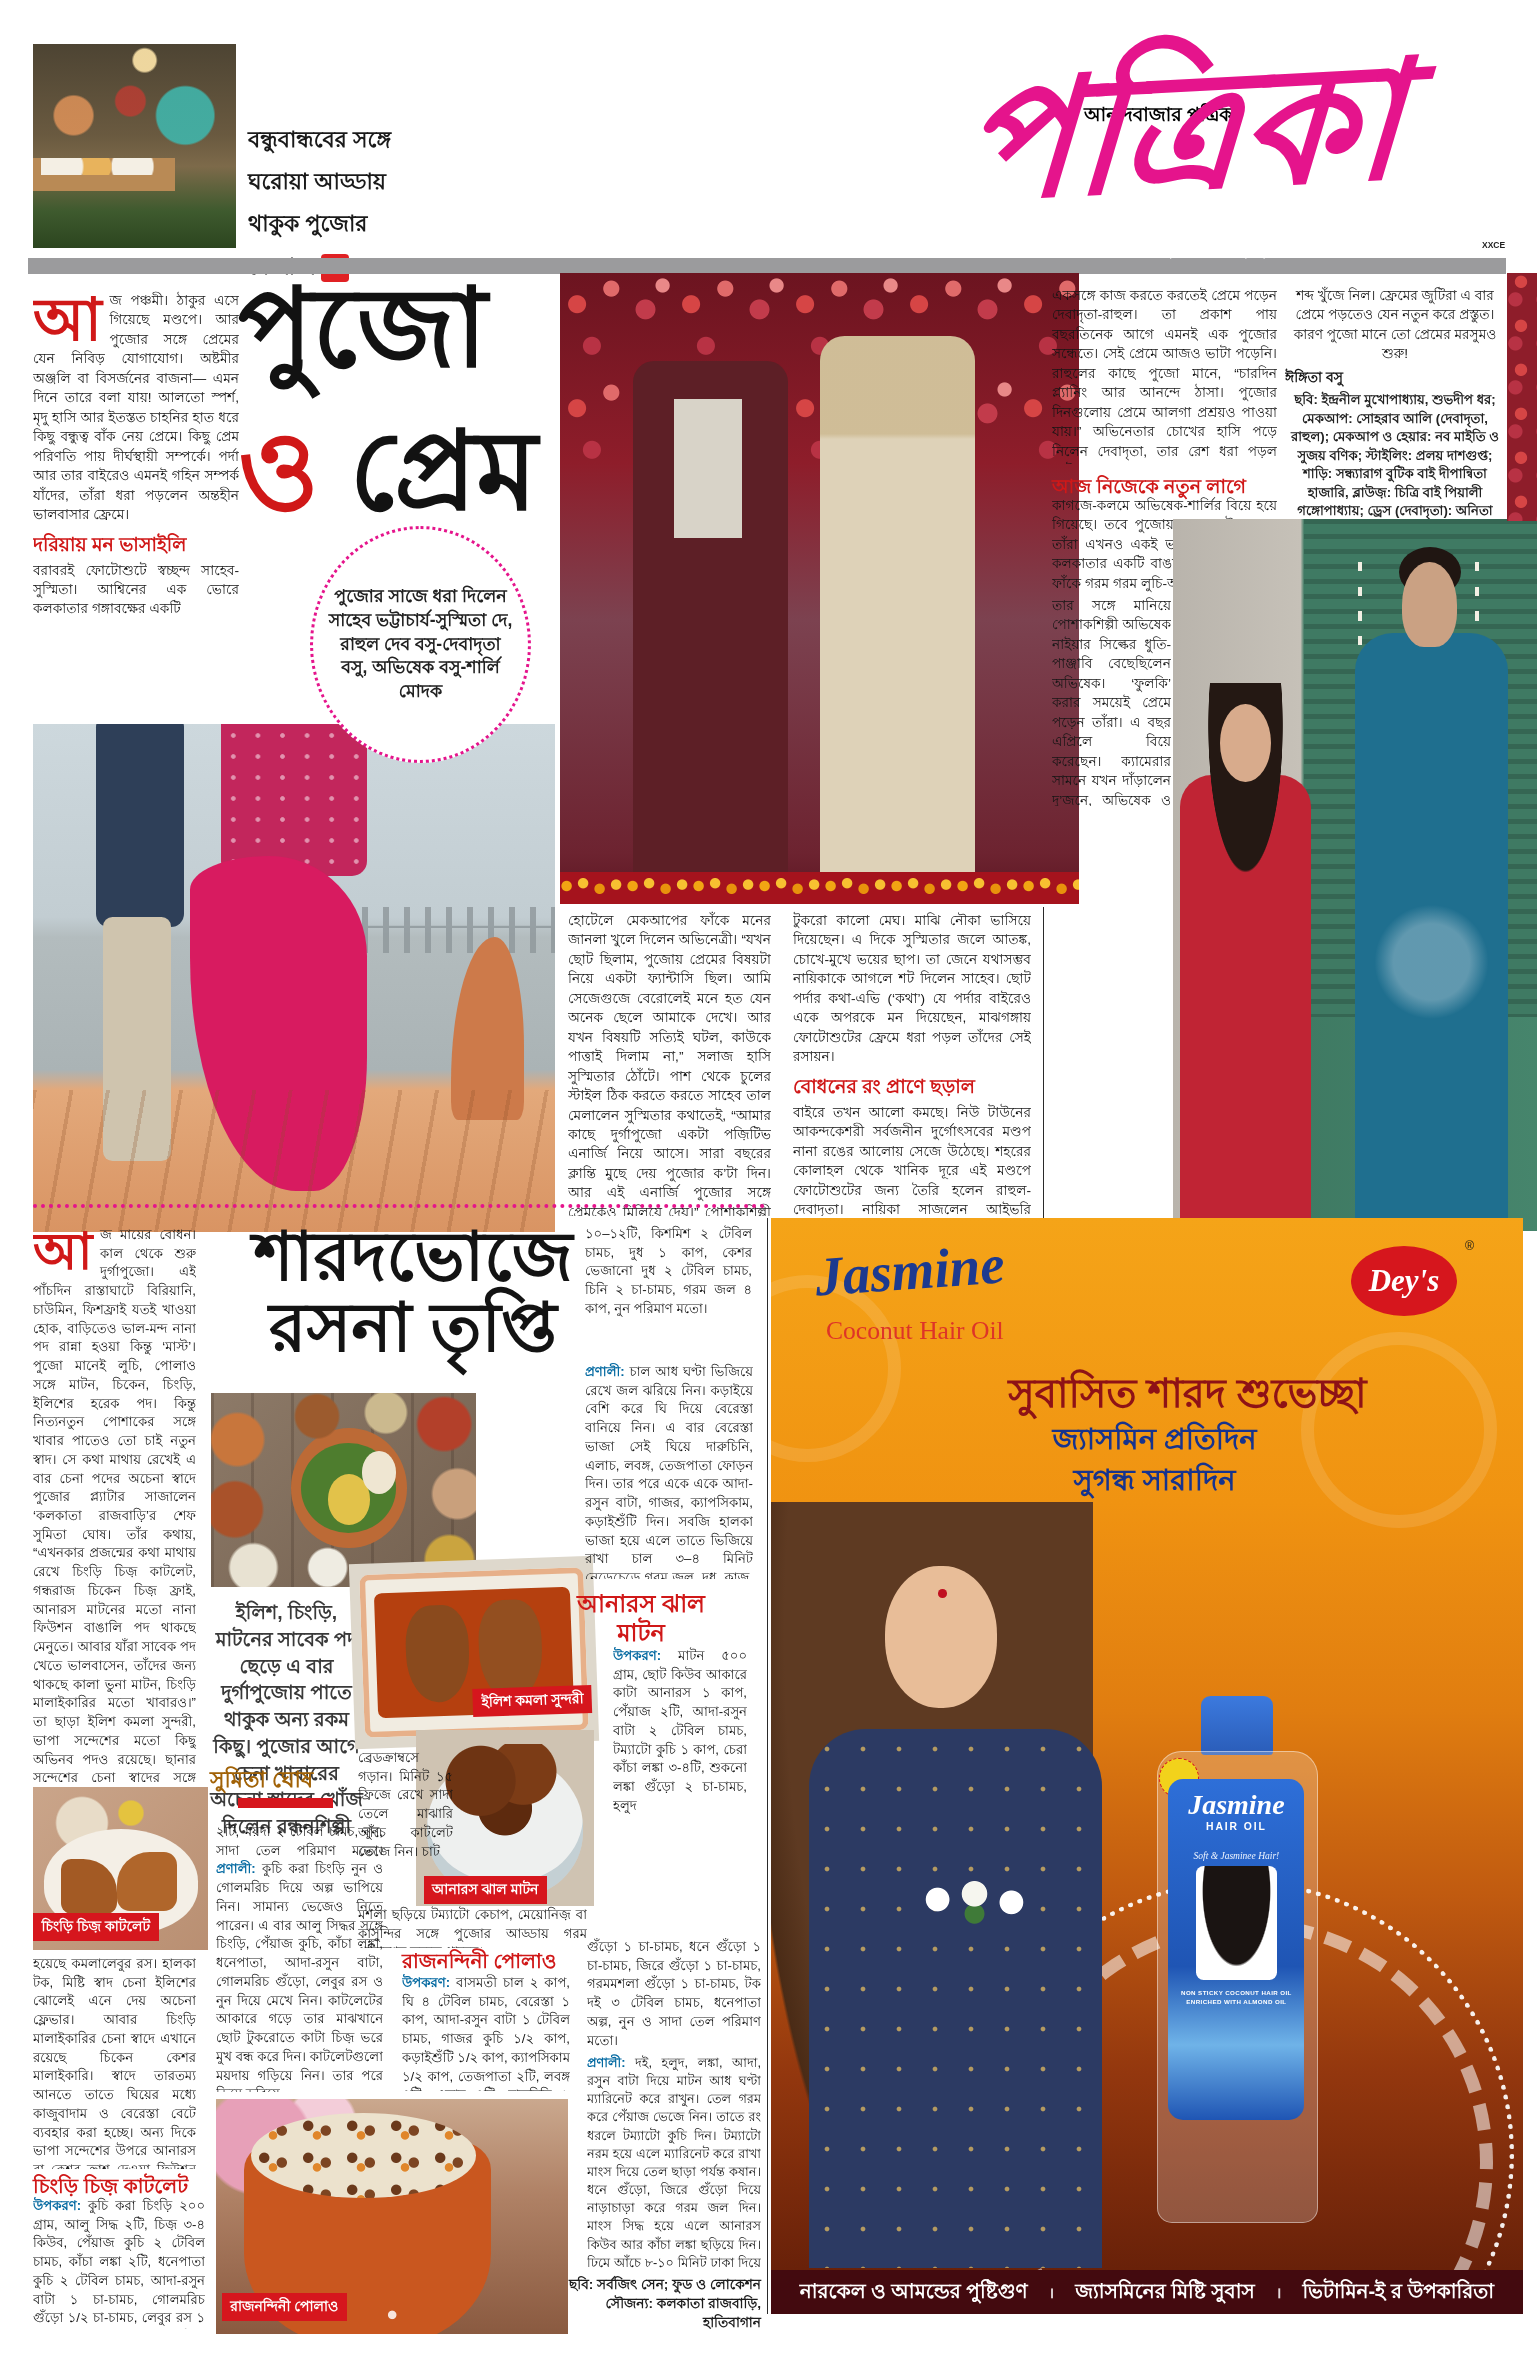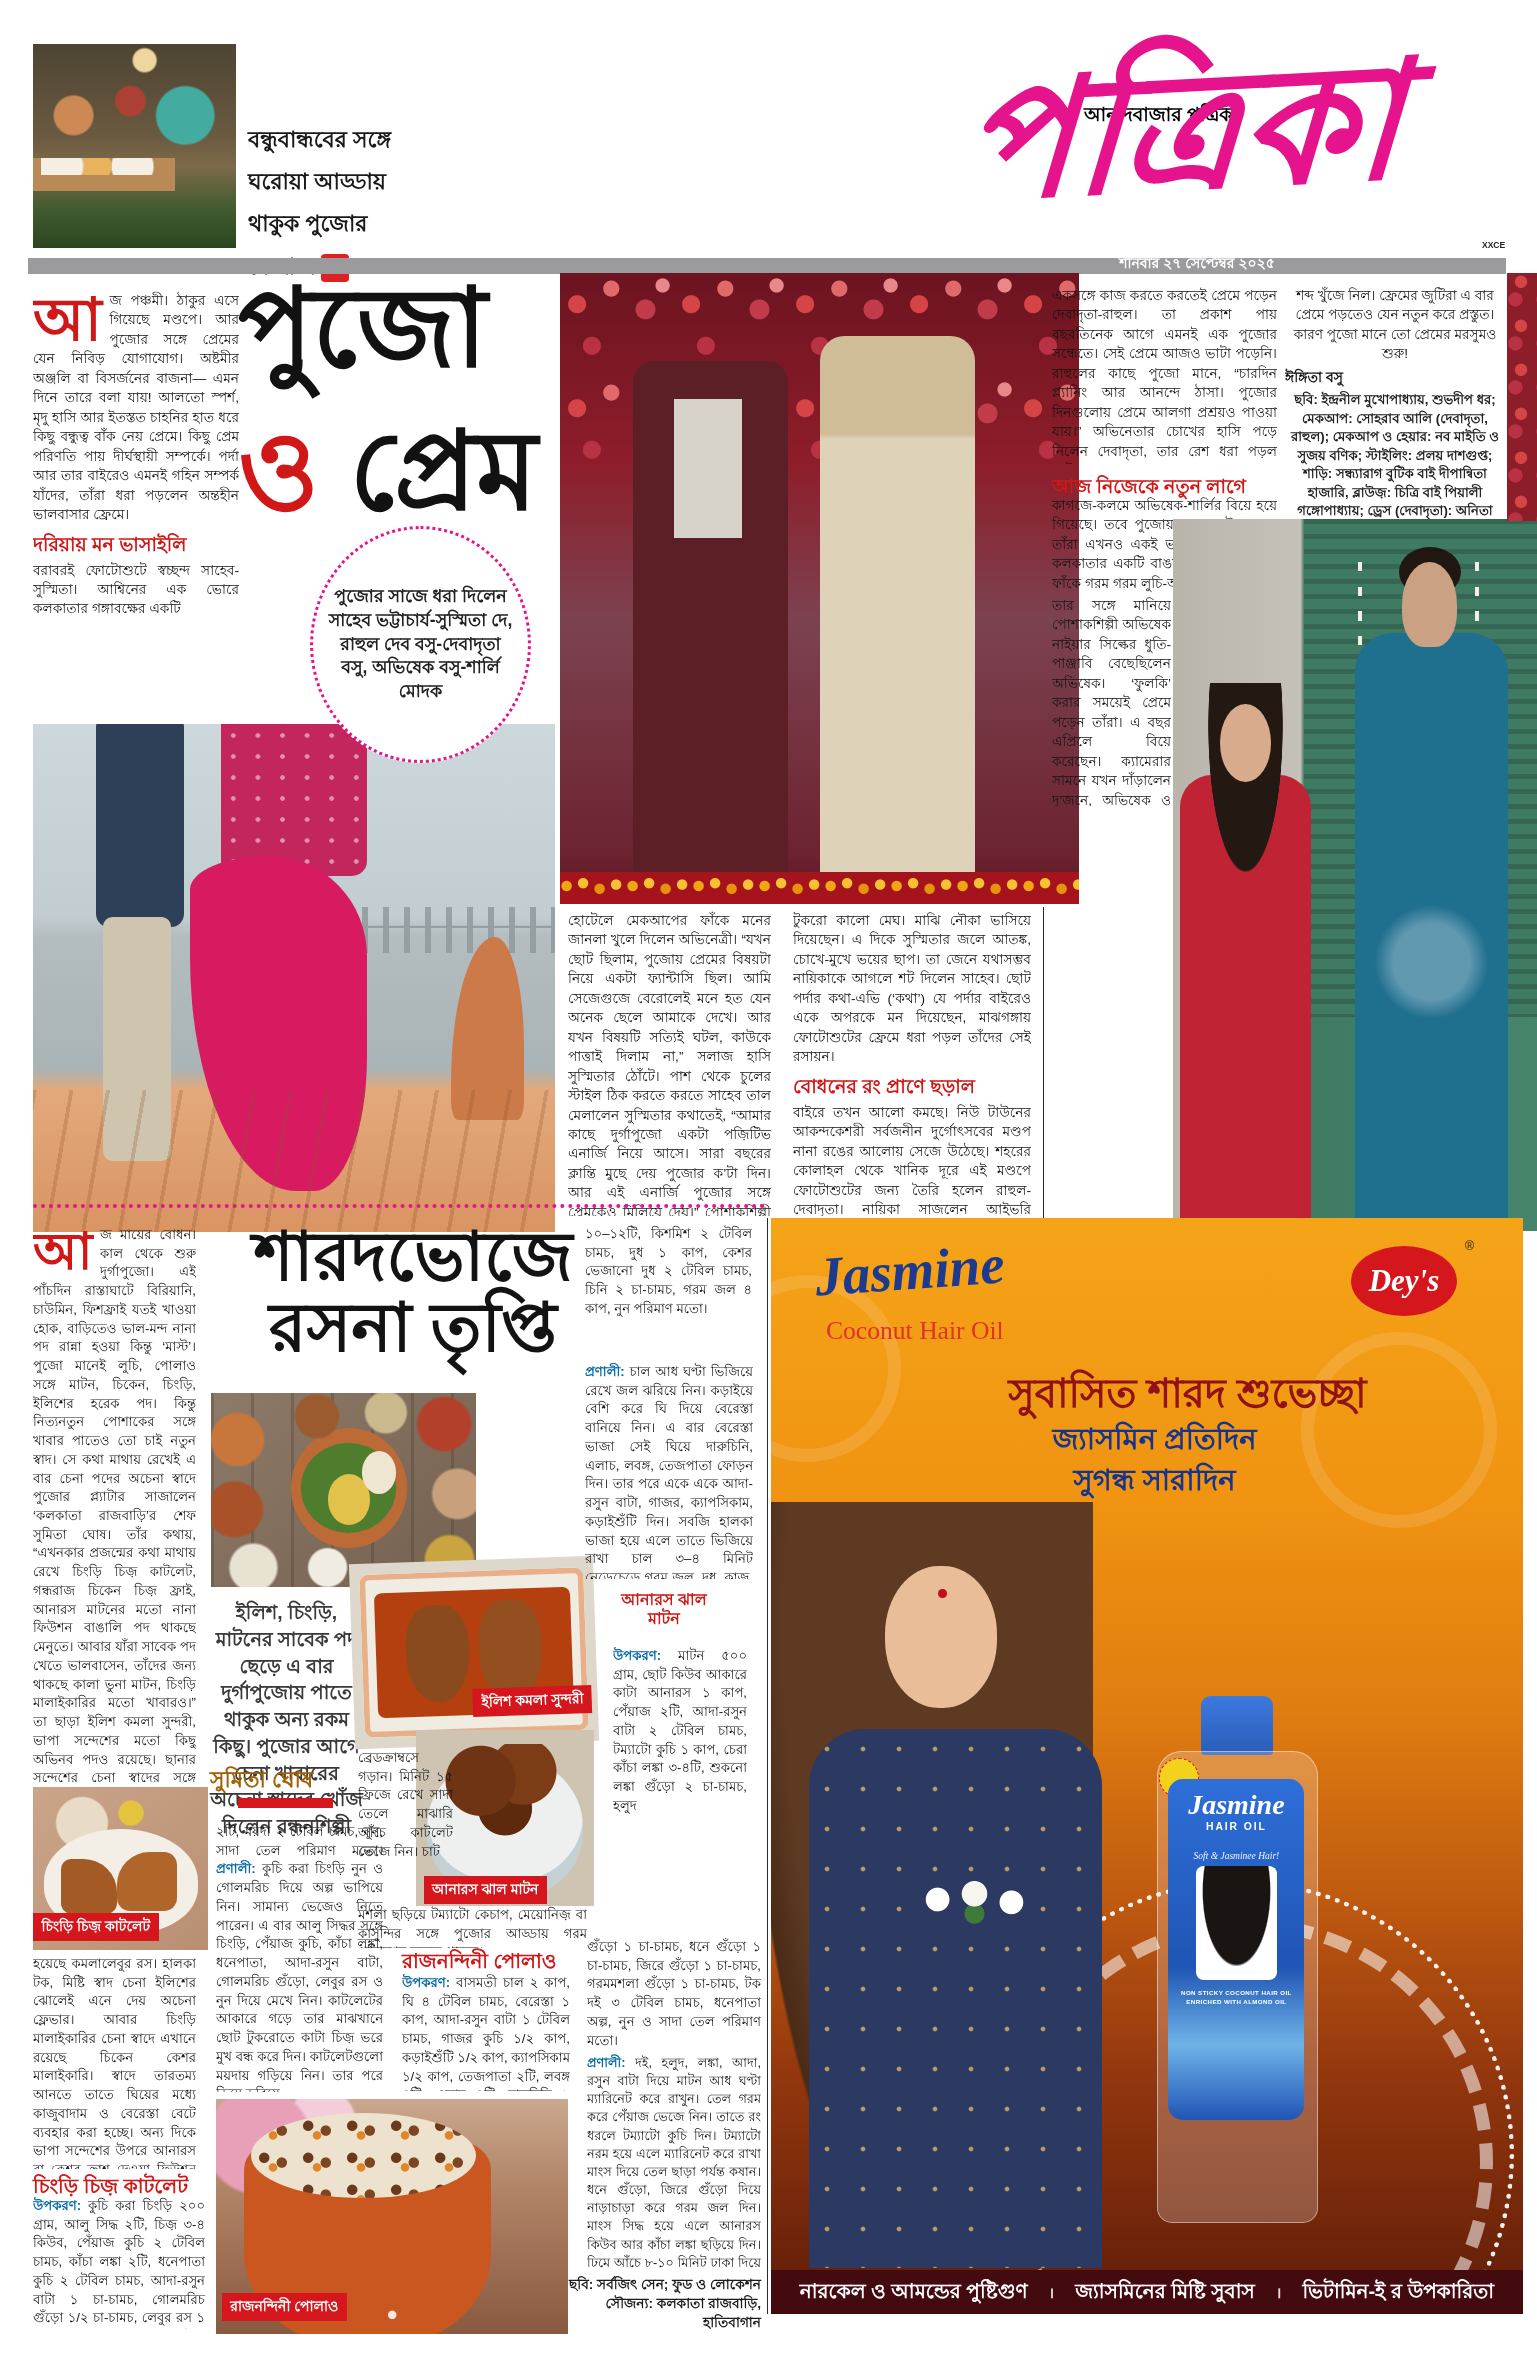--- a/index.html
+++ b/index.html
@@ -31,21 +31,21 @@
                radial-gradient(circle at 75% 50%,#f4efe4 0 22%,transparent 24%);}
   #teaser-text{left:248px;top:119px;width:151px;font-size:22px;font-weight:700;color:#1a1a1a;line-height:1.92;}
   #teaser-badge{display:inline-block;background:#e02124;color:#fff;font-size:20px;font-weight:700;
     width:28px;height:28px;line-height:28px;text-align:center;border-radius:3.8px;vertical-align:middle;margin-left:5.7px;}
   #paper-name{left:1084px;top:100px;width:284px;font-size:19px;font-weight:700;color:#000;}
   #logo{left:880px;top:17px;width:606px;height:232px;color:#e5148c;font-size:163px;font-weight:700;
         font-family:"Liberation Serif",serif;font-style:italic;transform:rotate(-3deg) skewX(-6deg);
         text-align:center;line-height:232px;}
   #page-mark{left:1482px;top:240px;font-size:8.5px;font-weight:700;color:#222;}
   #date-bar{left:28px;top:258px;width:1478px;height:16px;background:#9b9b9d;}
-  #date-text{left:1074px;top:254px;width:246px;text-align:center;color:#fff;font-size:14px;font-weight:700;line-height:18px;}
+  #date-text{left:1074px;top:243px;width:246px;text-align:center;color:#fff;font-size:14px;font-weight:700;line-height:18px;}
 
   
   #lead-col{left:33px;top:291px;width:206px;height:452px;}
   #lead-h1a{left:238px;top:273px;width:322px;font-size:110px;font-weight:700;color:#121212;line-height:1;white-space:nowrap;}
   #lead-h1b{left:238px;top:416px;width:322px;font-size:110px;font-weight:700;color:#121212;line-height:1;white-space:nowrap;}
   #lead-h1b .o{color:#d01818;}
   #circle-cap{left:310px;top:526px;width:185px;height:189px;background:#fff;border:3.8px dotted #e5148c;
     border-radius:50%;padding:21px 15px;display:flex;align-items:center;justify-content:center;text-align:center;
     font-size:17.5px;font-weight:700;color:#222;line-height:1.35;z-index:6;}
 
@@ -175,21 +175,21 @@
   #mutton-photo .bowl{position:absolute;left:6%;top:14%;width:88%;height:82%;border-radius:50% 50% 46% 46%;
      background:#eef0ef;box-shadow:inset 0 -17px 0 rgba(70,110,130,.25);}
   #mutton-photo .meat{position:absolute;left:16%;top:8%;width:68%;height:52%;
      background:radial-gradient(circle at 30% 40%,#6e3413 0 34%,transparent 35%),
                 radial-gradient(circle at 65% 30%,#7c3c16 0 32%,transparent 33%),
                 radial-gradient(circle at 50% 70%,#5d2a0e 0 30%,transparent 31%);}
   #wrapA{left:358px;top:1749px;width:95px;height:155px;font-size:13.2px;}
   #wrapB{left:358px;top:1906px;width:229px;height:42px;font-size:13.2px;}
   #recipe2-head{left:402px;top:1946px;width:175px;font-size:20px;font-weight:700;color:#d01818;}
   #recipe2-ing{left:402px;top:1974px;width:168px;height:117px;font-size:13.2px;}
-  #recipe3-head{left:579px;top:1590px;width:170px;text-align:center;font-size:16px;font-weight:700;color:#d01818;line-height:1.2;}
+  #recipe3-head{left:556px;top:1590px;width:170px;text-align:center;font-size:24px;font-weight:700;color:#d01818;line-height:1.2;}
   #recipe3-ing{left:613px;top:1647px;width:134px;height:290px;font-size:13.2px;}
   #col4-top{left:585px;top:1225px;width:167px;height:138px;font-size:13.2px;}
   #recipe2-method{left:585px;top:1363px;width:168px;height:216px;font-size:13.2px;}
   #recipe3-cont{left:587px;top:1938px;width:174px;height:115px;font-size:13.2px;}
   #recipe3-method{left:587px;top:2054px;width:174px;height:218px;font-size:12.8px;}
   #food-credits{left:568px;top:2275px;width:193px;text-align:right;font-weight:700;font-size:13.7px;line-height:1.4;color:#1c1c1c;}
   #rule-food{left:767px;top:1218px;height:1096px;}
 
   
   #ad{left:771px;top:1218px;width:752px;height:1096px;overflow:hidden;

